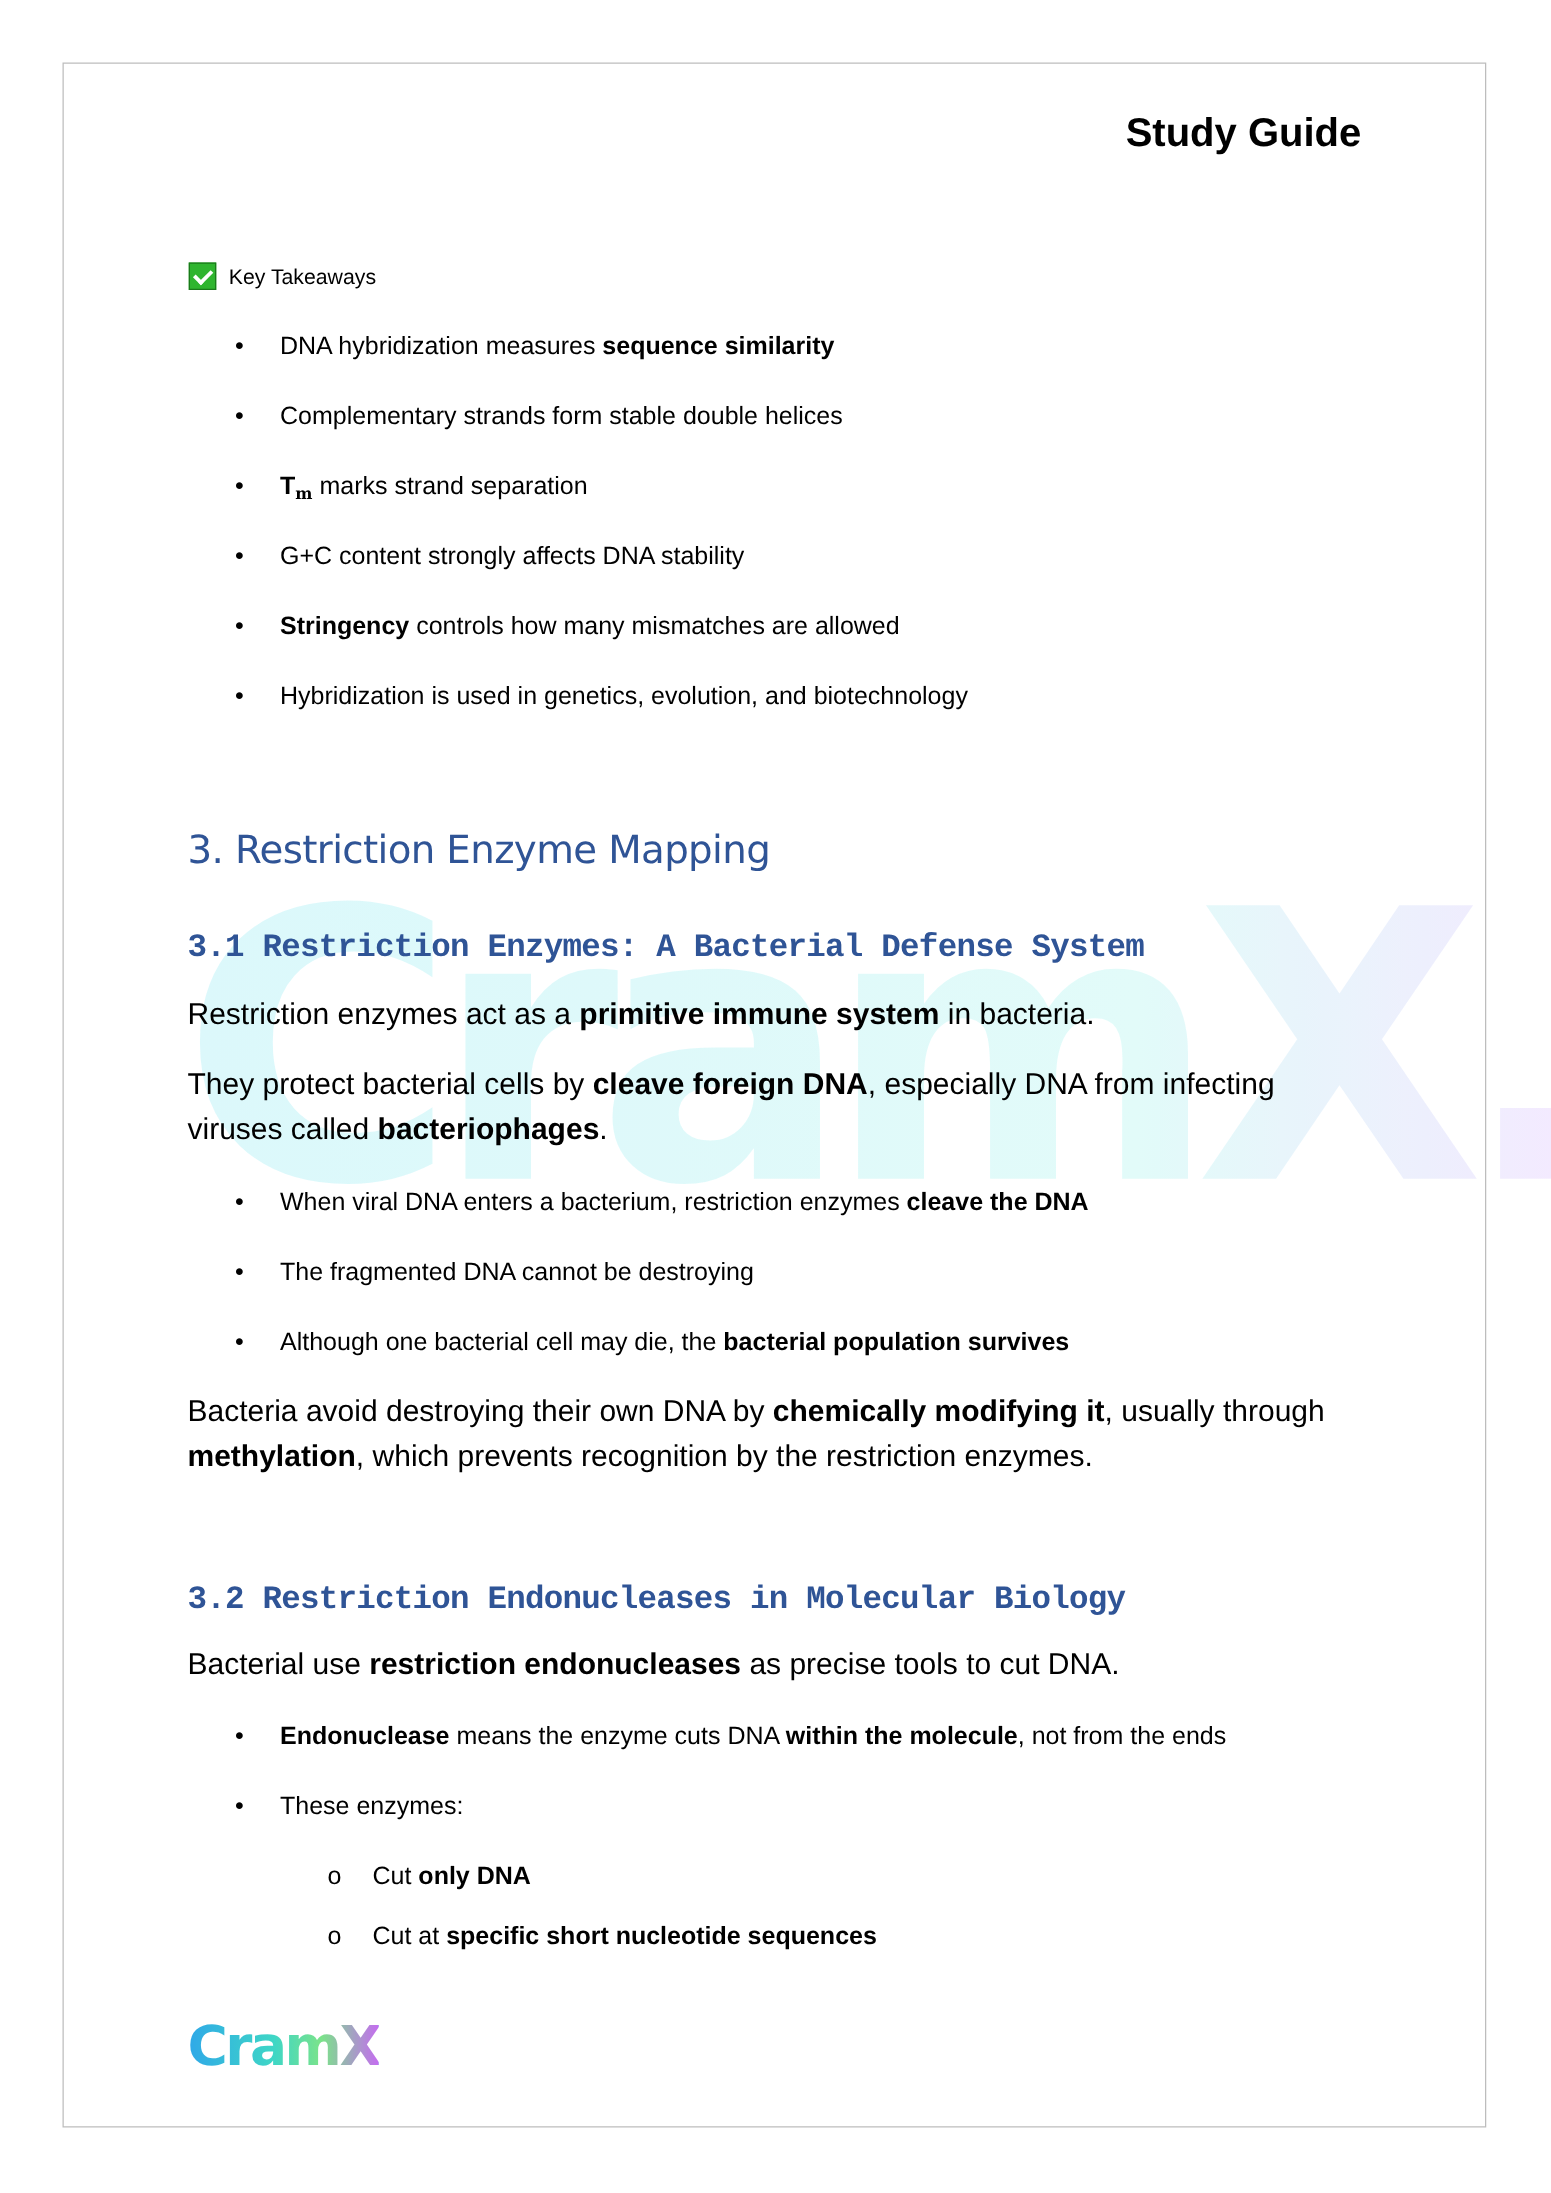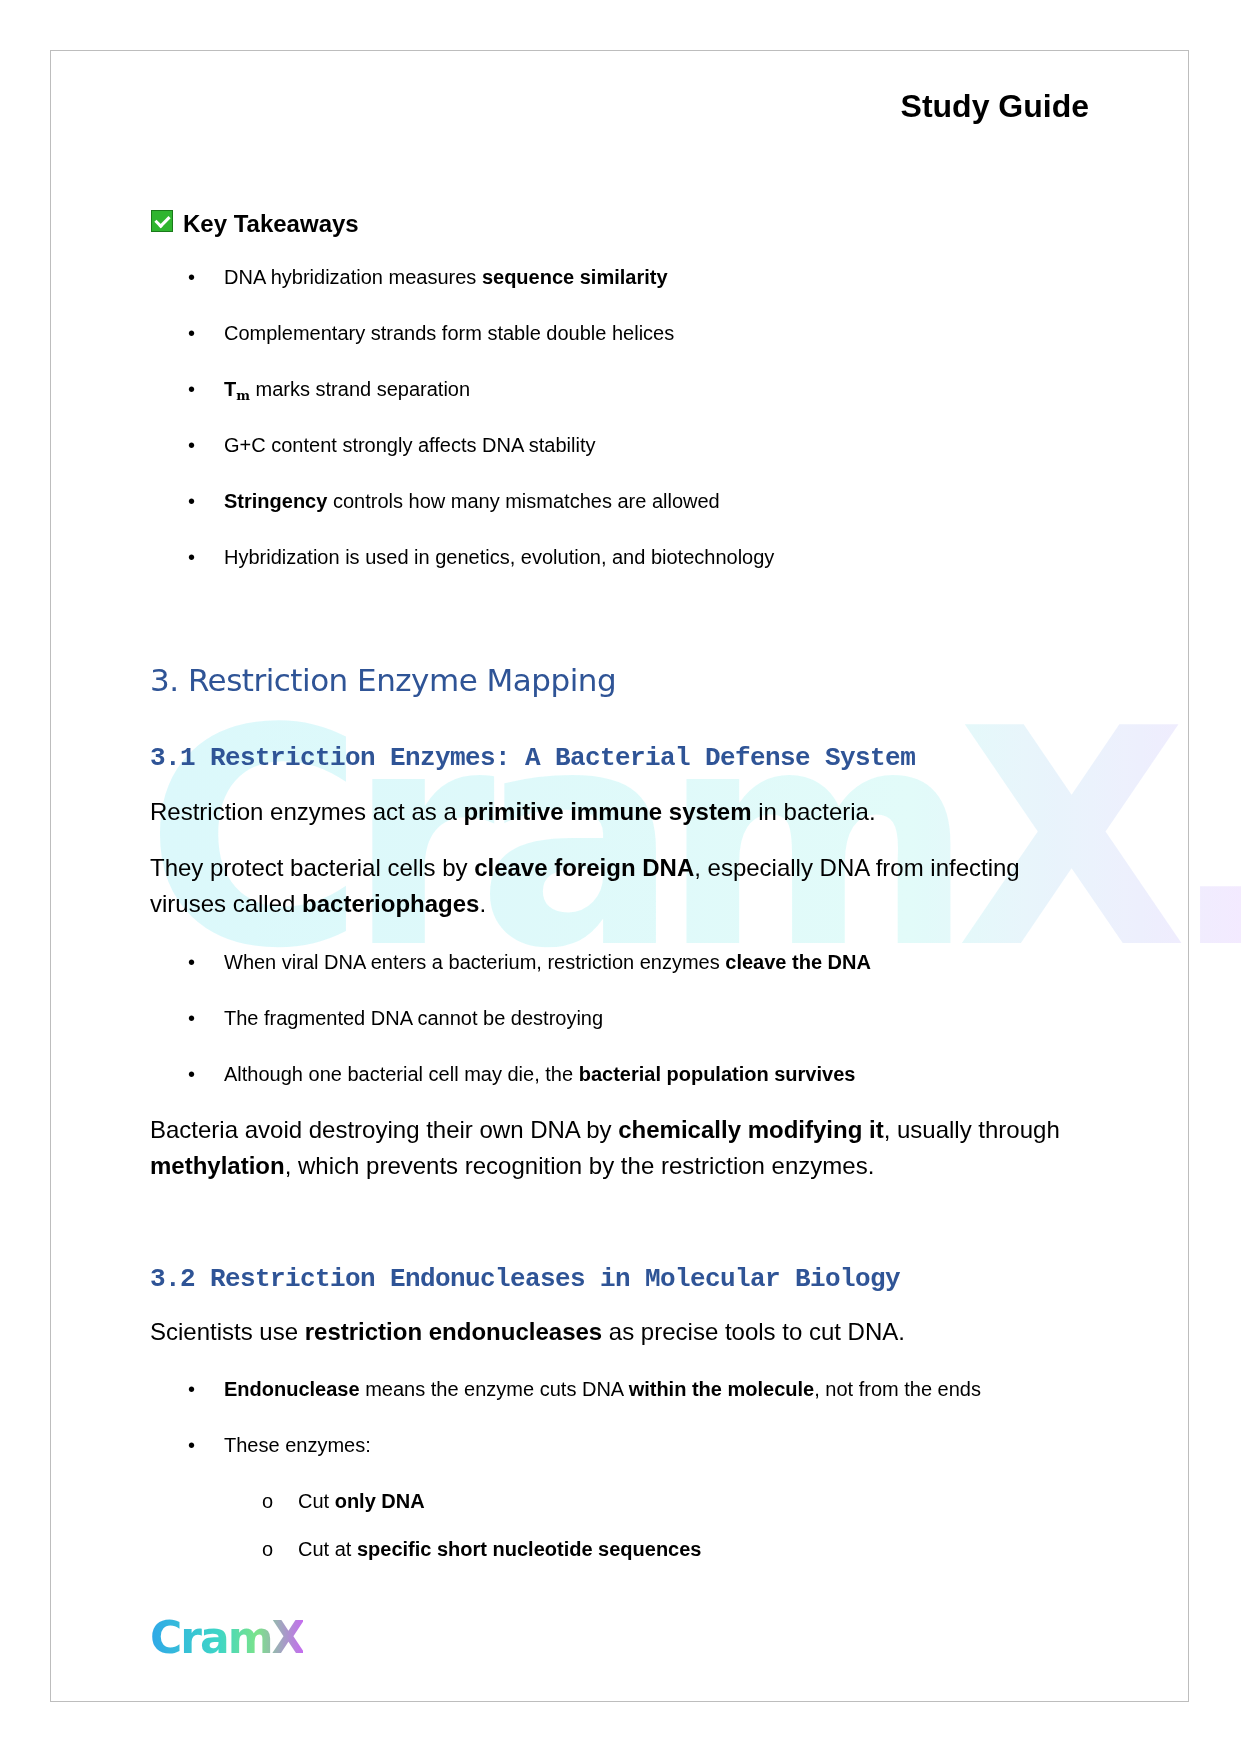--- a/index.html
+++ b/index.html
@@ -8,22 +8,22 @@
     .page-frame { position: absolute; left: 50px; top: 50px; width: 1139px; height: 1652px;
                   border: 1px solid #bdbdbd; box-sizing: border-box; }
     .watermark { position: absolute; left: 145px; top: 730px; width: 960px; height: 270px;
                  pointer-events: none; z-index: 0; }
     .watermark-text { position: absolute; left: 0; top: -40px; font-family: "DejaVu Sans", sans-serif;
                       font-weight: bold; font-size: 300px; letter-spacing: -18px; line-height: 1;
                       background: linear-gradient(90deg, #d6f7fb 0%, #ddfbf9 55%, #f2e6ff 80%, #fbe3f6 100%);
                       -webkit-background-clip: text; background-clip: text; color: transparent; opacity: 0.85; }
     .content { position: absolute; left: 0; top: 0; width: 100%; z-index: 1; }
     .doc-title { position: absolute; right: 152px; top: 88px; font-size: 32px; font-weight: bold; }
-    .takeaways-heading { position: absolute; left: 151px; top: 210px; font-size: 24px; font-weight: bold;
-                         display: flex; align-items: flex-start; }
+    .takeaways-heading { position: absolute; left: 151px; top: 210px; font-size: 17px; font-weight: normal;
+                         display: flex; align-items: flex-end; }
     .check-icon { display: inline-block; width: 22px; height: 22px; background: #2fb52f; border: 1px solid #1a7a1a;
                   box-sizing: border-box; margin-right: 10px; position: relative; }
     .check-icon::after { content: ""; position: absolute; left: 6px; top: 2px; width: 6px; height: 11px;
                          border: solid #fff; border-width: 0 3px 3px 0; transform: rotate(45deg); }
     .bullet { position: absolute; left: 188px; font-size: 20px; display: flex; }
     .bullet .dot { width: 36px; display: inline-block; }
     .sub-bullet { position: absolute; left: 262px; font-size: 20px; display: flex; }
     .sub-bullet .dot { width: 36px; display: inline-block; }
     .para { position: absolute; left: 150px; width: 940px; font-size: 24px; line-height: 36px; }
     .h1 { position: absolute; left: 150px; top: 662px; font-size: 31px; color: #2f5496;
@@ -104,21 +104,21 @@
     <span><span>Although one bacterial cell may die, the </span><b>bacterial population survives</b></span>
   </div>
 
   <div class="para" style="top:1112px">
     <span>Bacteria avoid destroying their own DNA by </span><b>chemically modifying it</b><span>, usually through </span><b>methylation</b><span>, which prevents recognition by the restriction enzymes.</span>
   </div>
 
   <div class="h2" style="top:1264px">3.2 Restriction Endonucleases in Molecular Biology</div>
 
   <div class="para" style="top:1314px">
-    <span>Scientists use </span><b>restriction endonucleases</b><span> as precise tools to cut DNA.</span>
+    <span>Bacterial use </span><b>restriction endonucleases</b><span> as precise tools to cut DNA.</span>
   </div>
 
   <div class="bullet" style="top:1378px">
     <span class="dot">•</span>
     <span><b>Endonuclease</b><span> means the enzyme cuts DNA </span><b>within the molecule</b><span>, not from the ends</span></span>
   </div>
   <div class="bullet" style="top:1434px">
     <span class="dot">•</span>
     <span>These enzymes:</span>
   </div>

